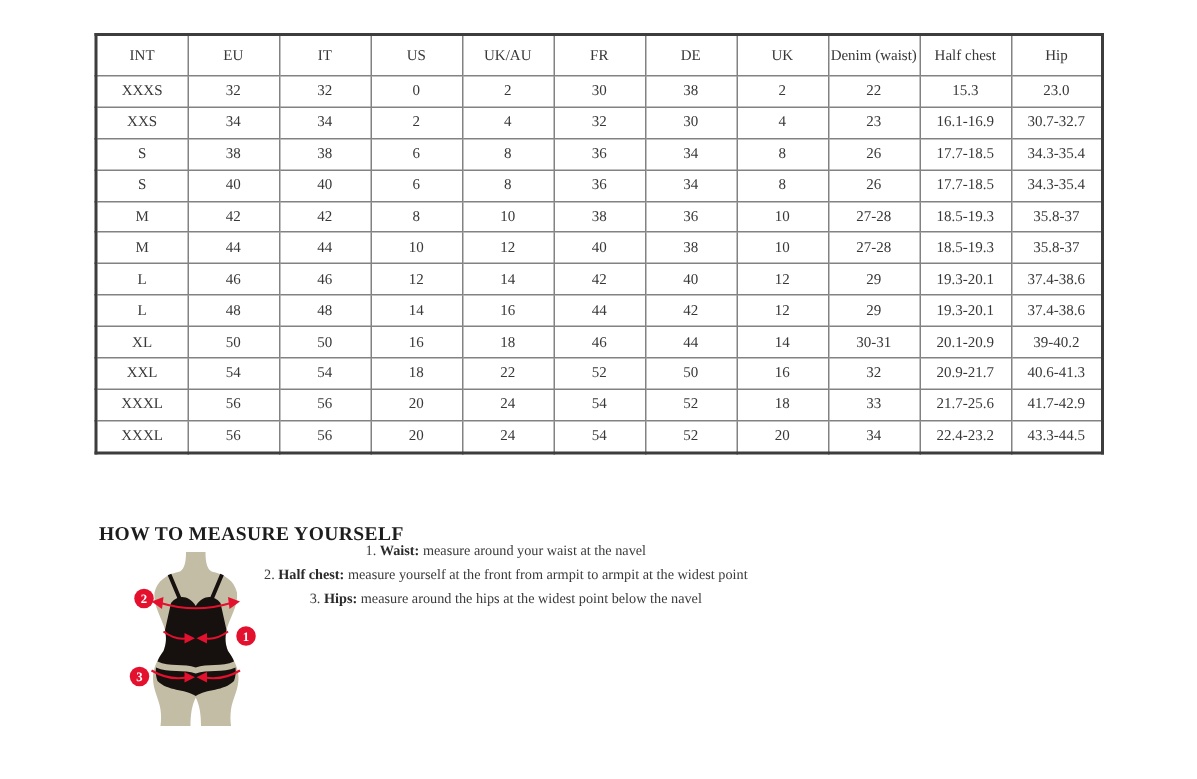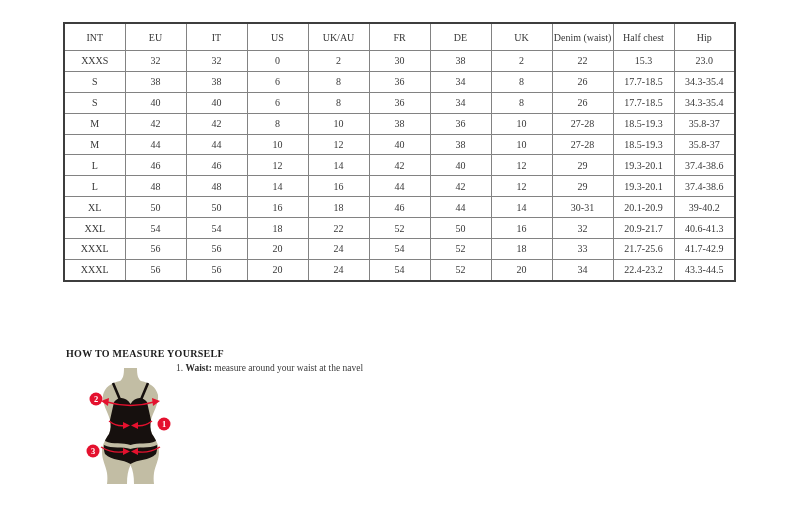--- a/index.html
+++ b/index.html
@@ -21,21 +21,21 @@
     text-align:center;vertical-align:middle;
     font-size:10px;color:#383838;
     white-space:nowrap;overflow:hidden;
     padding:0;font-weight:normal;
   }
   table.size-chart th{height:26px;}
   table.size-chart td{height:19.9px;}
   
   .measure-heading{
     position:absolute;left:66px;top:348px;
-    font-size:10px;font-weight:bold;color:#1c1c1c;
+    font-size:13px;font-weight:bold;color:#1c1c1c;
     letter-spacing:0.3px;
   }
   .figure-wrap{
     position:absolute;left:80px;top:366px;width:102px;height:118px;
   }
   .steps{
     position:absolute;left:176px;top:360px;
     font-size:9.5px;color:#3a3a3a;
   }
   .step{height:16px;line-height:16px;white-space:nowrap;text-align:center;}
@@ -68,20 +68,33 @@
           <td>32</td>
           <td>32</td>
           <td>0</td>
           <td>2</td>
           <td>30</td>
           <td>38</td>
           <td>2</td>
           <td>22</td>
           <td>15.3</td>
           <td>23.0</td>
+        </tr>
+        <tr>
+          <td>XXS</td>
+          <td>34</td>
+          <td>34</td>
+          <td>2</td>
+          <td>4</td>
+          <td>32</td>
+          <td>30</td>
+          <td>4</td>
+          <td>23</td>
+          <td>16.1-16.9</td>
+          <td>30.7-32.7</td>
         </tr>
         <tr>
           <td>S</td>
           <td>38</td>
           <td>38</td>
           <td>6</td>
           <td>8</td>
           <td>36</td>
           <td>34</td>
           <td>8</td>
@@ -286,15 +299,17 @@
       </g>
       <g>
         <circle cx="13" cy="85" r="6.5" fill="#e4112e"></circle>
         <text x="13" y="88" text-anchor="middle" font-size="8.5" font-weight="bold" fill="#ffffff">3</text>
       </g>
     </svg>
   </div>
 
   <div class="steps" id="steps">
       <div class="step">1. <b>Waist:</b> measure around your waist at the navel</div>
+      <div class="step">2. <b>Half chest:</b> measure yourself at the front from armpit to armpit at the widest point</div>
+      <div class="step">3. <b>Hips:</b> measure around the hips at the widest point below the navel</div>
     </div>
 
 </div>
 
 </body></html>

